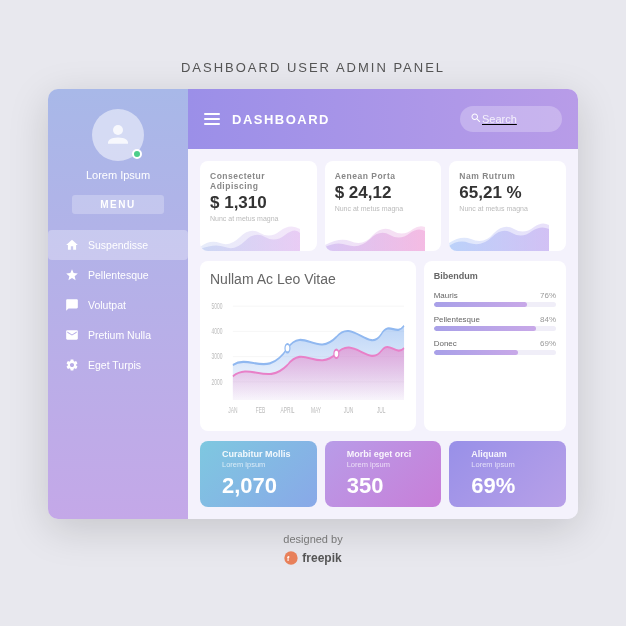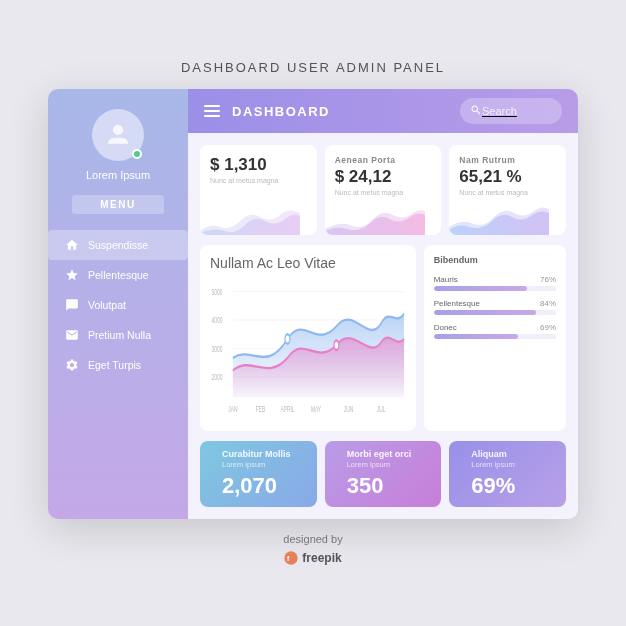--- a/index.html
+++ b/index.html
@@ -113,21 +113,21 @@
       display: flex;
       flex-direction: column;
       overflow: hidden;
     }
     
     .topbar {
       background: linear-gradient(90deg, #9b8fe8 0%, #b89ce8 100%);
       display: flex;
       align-items: center;
       padding: 0 16px;
-      height: 44px;
+      height: 60px;
       flex-shrink: 0;
     }
     .hamburger {
       display: flex;
       flex-direction: column;
       gap: 3px;
       margin-right: 12px;
       cursor: pointer;
     }
     .hamburger span {
@@ -390,20 +390,21 @@
         </span>
         <input class="search-input" type="text" placeholder="Search" style="">
       </div>
     </div>
 
     <div class="content">
 
       <div class="stat-cards">
 
         <div class="stat-card">
+          <div class="stat-card-title">Consectetur Adipiscing</div>
           <div class="stat-card-value">$ 1,310</div>
           <div class="stat-card-sub">Nunc at metus magna</div>
           <svg class="stat-card-wave" viewBox="0 0 100 32" preserveAspectRatio="none">
             <defs>
               <linearGradient id="wave1" x1="0%" y1="0%" x2="100%" y2="0%">
                 <stop offset="0%" style="stop-color:#b8c8f0;stop-opacity:0.7"></stop>
                 <stop offset="100%" style="stop-color:#e0b8f0;stop-opacity:0.7"></stop>
               </linearGradient>
             </defs>
             <path d="M0 28 Q10 20 20 24 Q30 28 40 18 Q50 8 60 14 Q70 20 80 12 Q90 4 100 10 L100 32 L0 32 Z" fill="url(#wave1)" opacity="0.5"></path>

